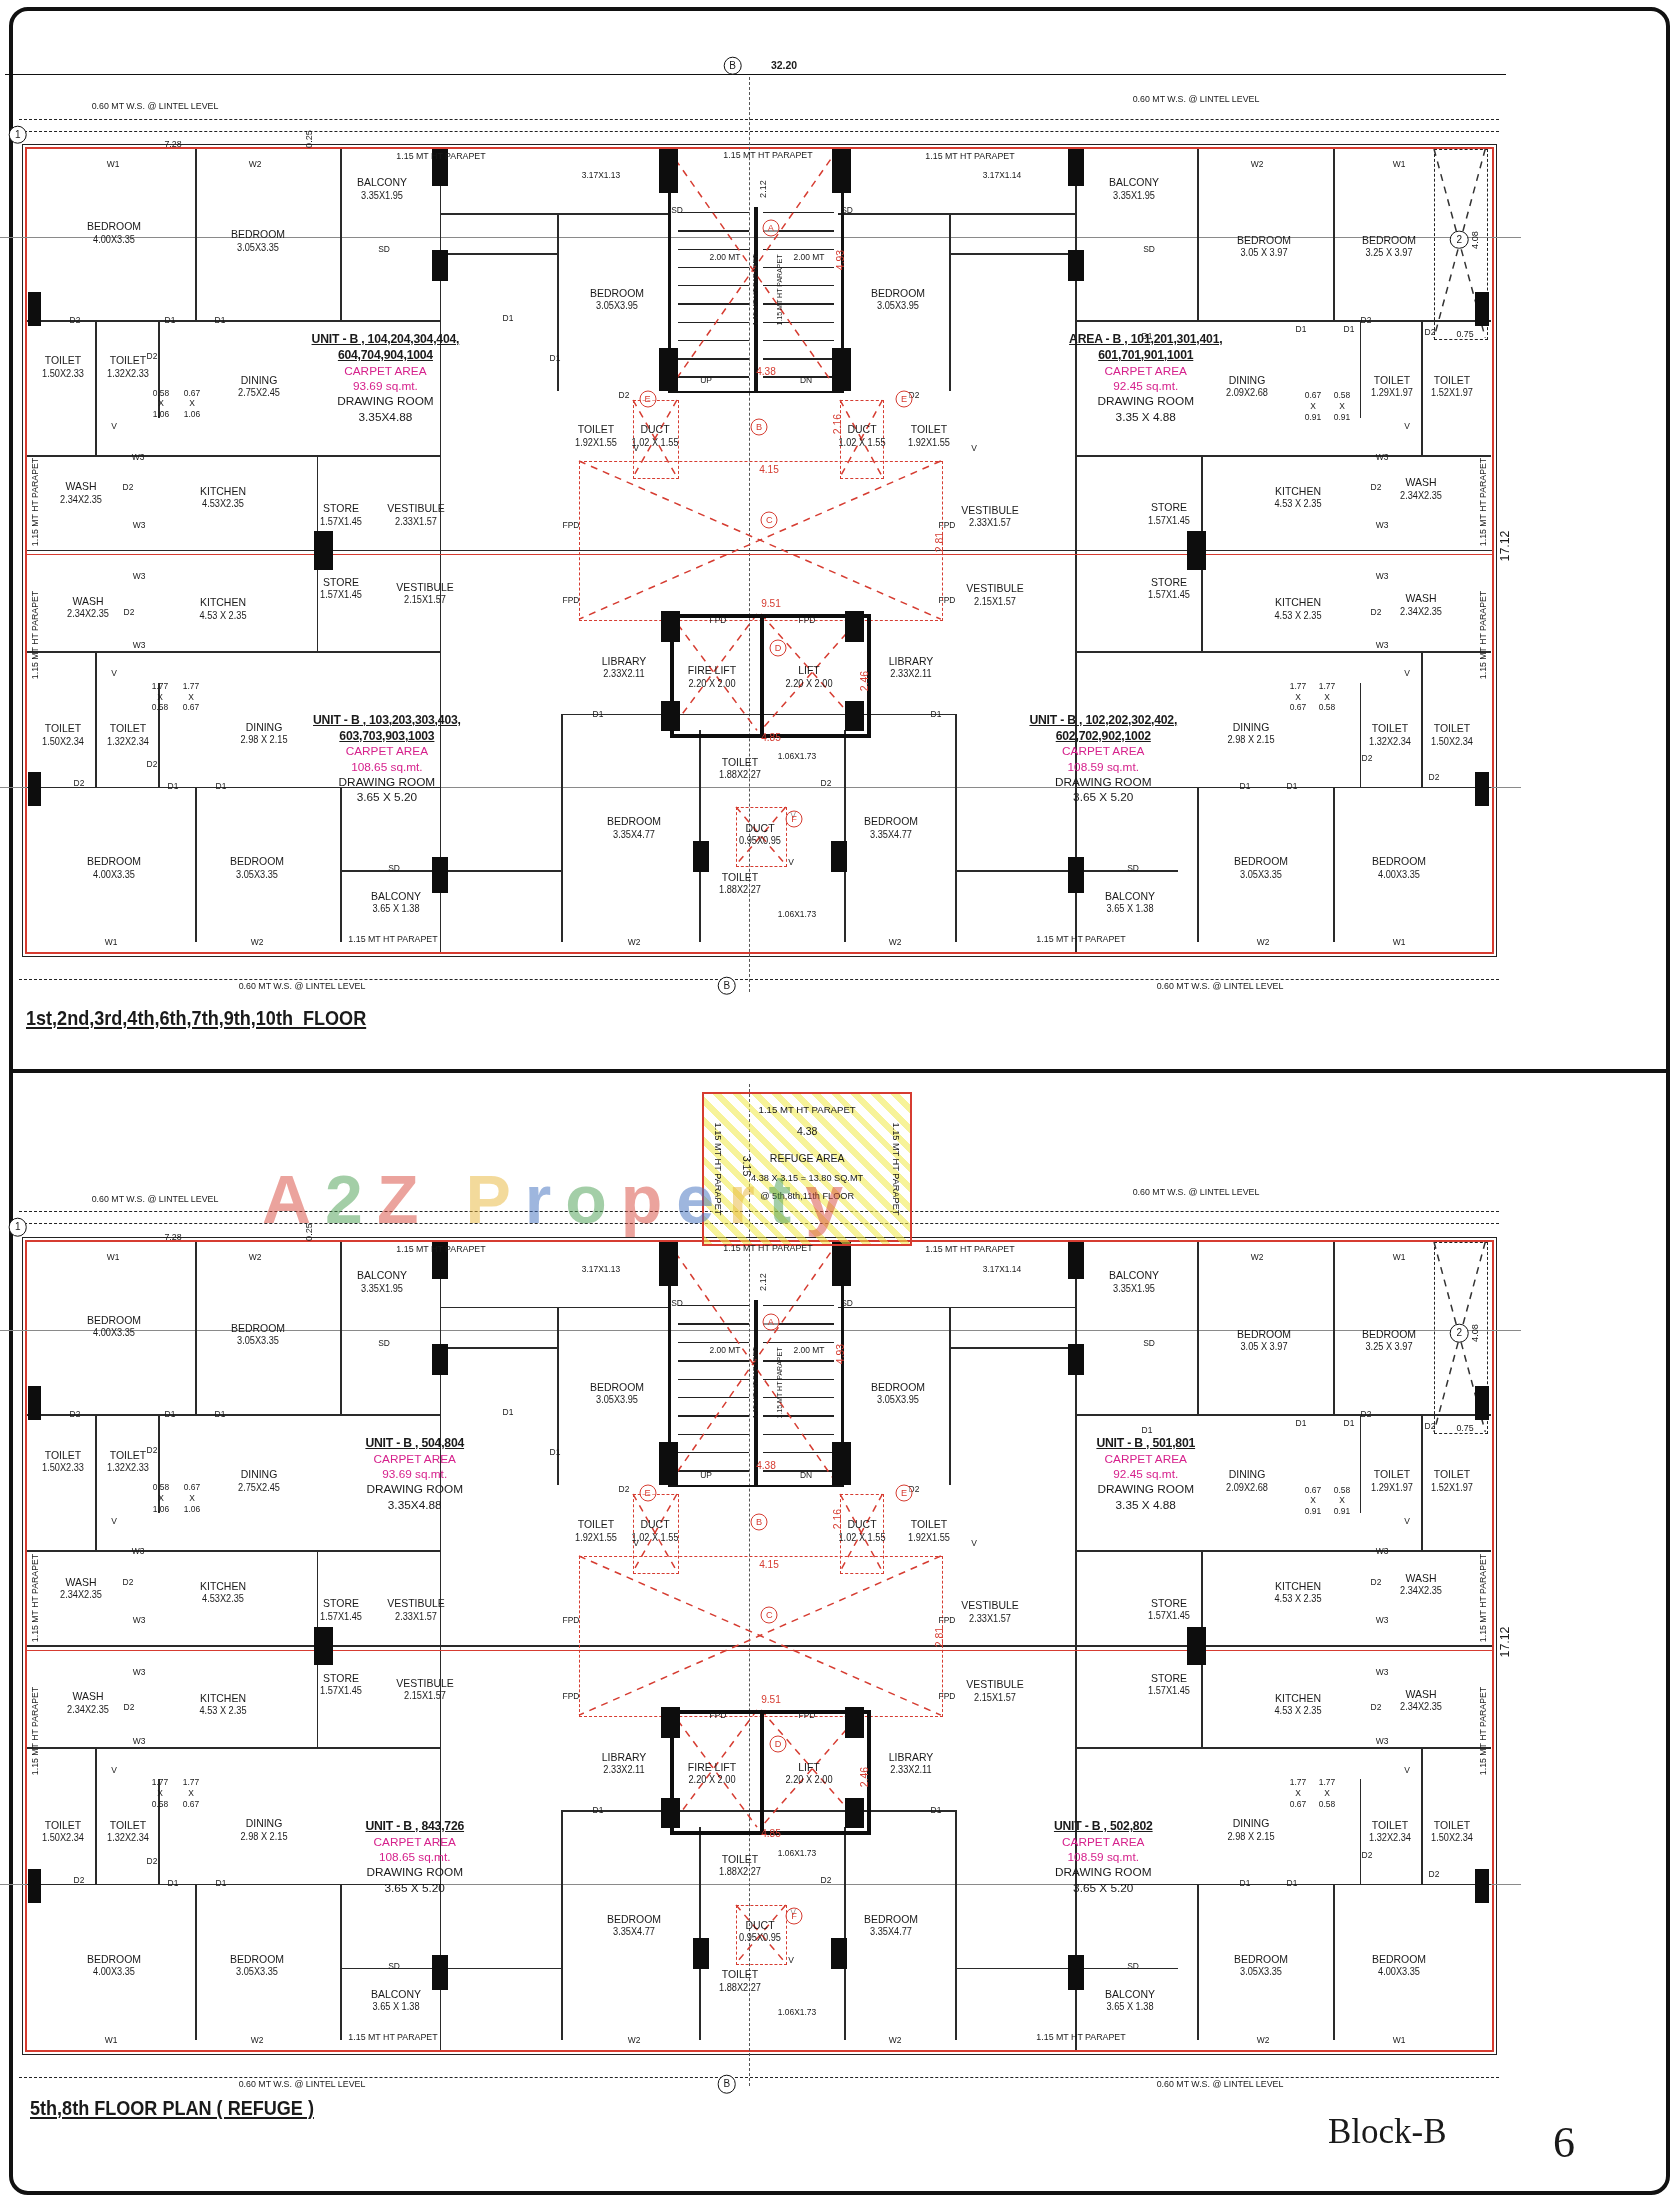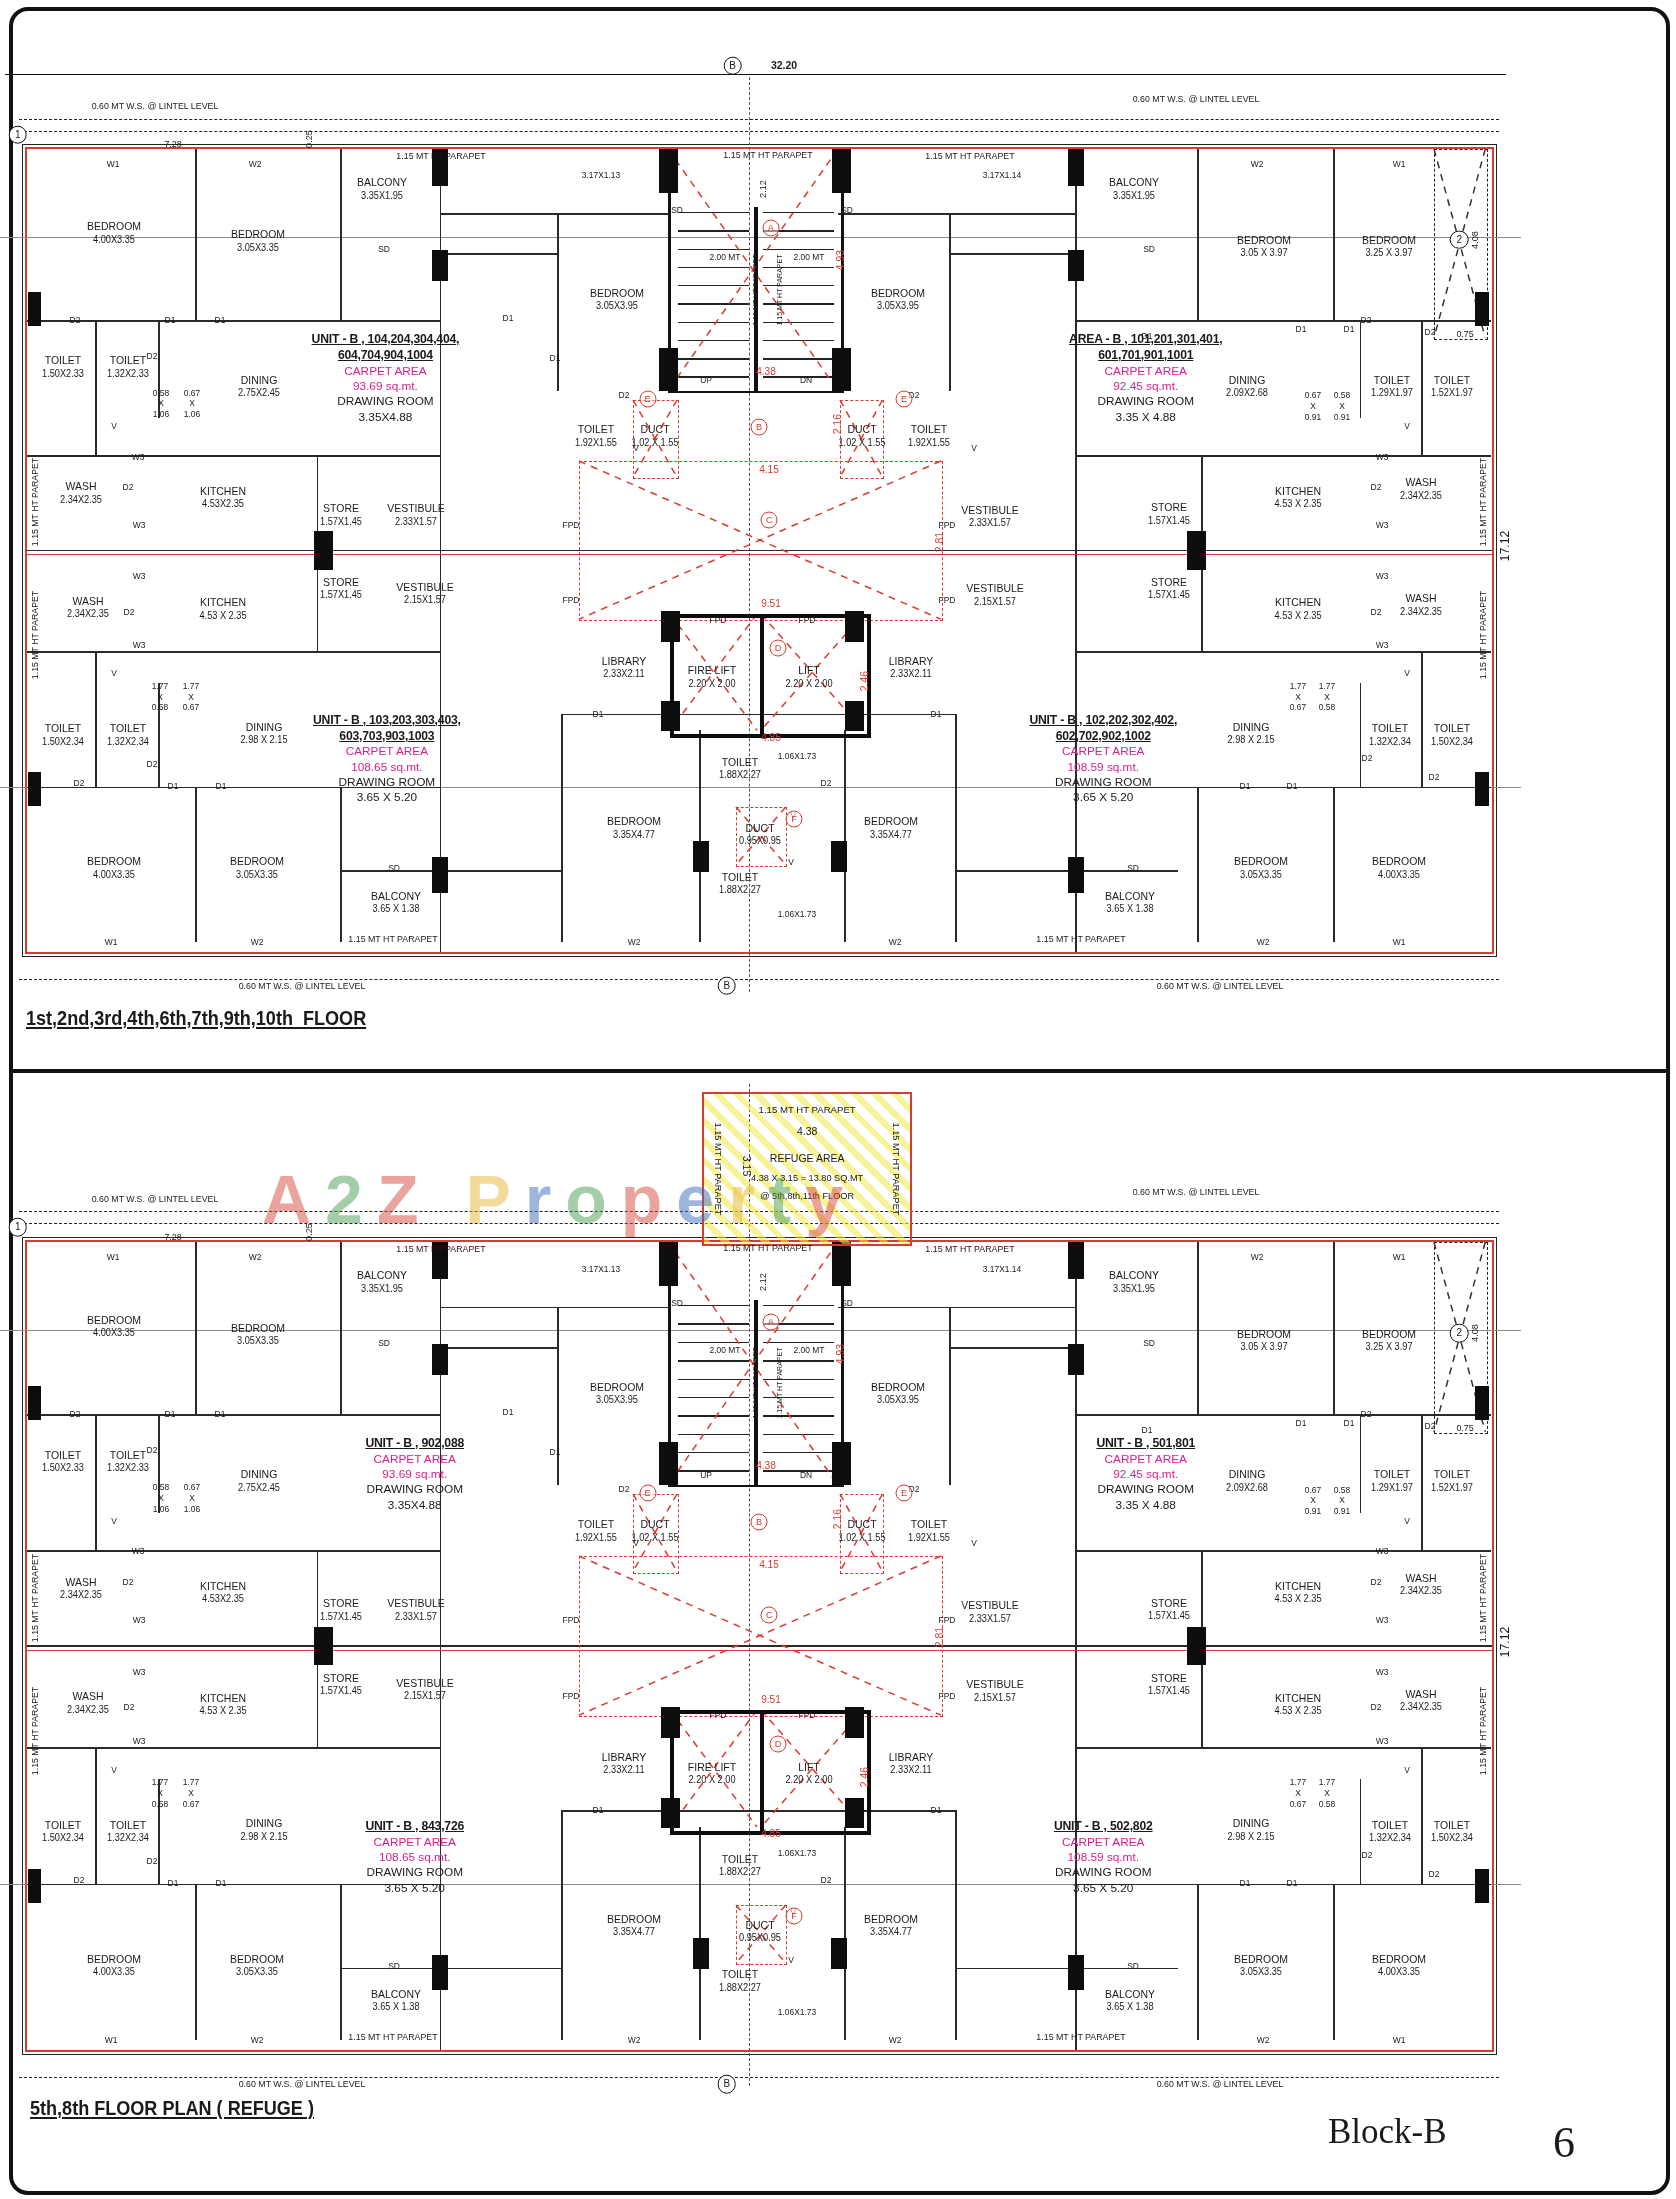--- a/index.html
+++ b/index.html
@@ -1077,21 +1077,21 @@
       <div class="rcirc" style="left: 52.4%; top: 83.4%;">F</div>
       <div class="lbl red" style="left: 50.5%; top: 27.6%; font-size: 11px;">4.38</div>
       <div class="lbl red" style="left: 50.7%; top: 39.8%; font-size: 11px;">4.15</div>
       <div class="lbl red" style="left: 50.8%; top: 56.5%; font-size: 11px;">9.51</div>
       <div class="lbl red" style="left: 50.8%; top: 73.2%; font-size: 11px;">4.85</div>
       <div class="lbl vt red" style="left: 62.3%; top: 48.9%; font-size: 11px;">2.81</div>
       <div class="lbl vt red" style="left: 57.2%; top: 66.2%; font-size: 11px;">2.46</div>
       <div class="lbl vt red" style="left: 55.3%; top: 34.3%; font-size: 11px;">2.16</div>
       <div class="lbl vt red" style="left: 55.5%; top: 13.8%; font-size: 11px;">4.93</div>
       <div class="unit" style="left: 26.5%; top: 24%;">
-        <div class="u">UNIT - B , 902,088</div>
+        <div class="u">UNIT - B , 504,804</div>
         <div class="ca">CARPET AREA</div>
         <div class="ca">93.69 sq.mt.</div>
         <div class="dr">DRAWING ROOM</div>
         <div class="dr">3.35X4.88</div>
       </div>
       <div class="unit" style="left: 76.4%; top: 24%;">
         <div class="u">UNIT - B , 501,801</div>
         <div class="ca">CARPET AREA</div>
         <div class="ca">92.45 sq.mt.</div>
         <div class="dr">DRAWING ROOM</div>

